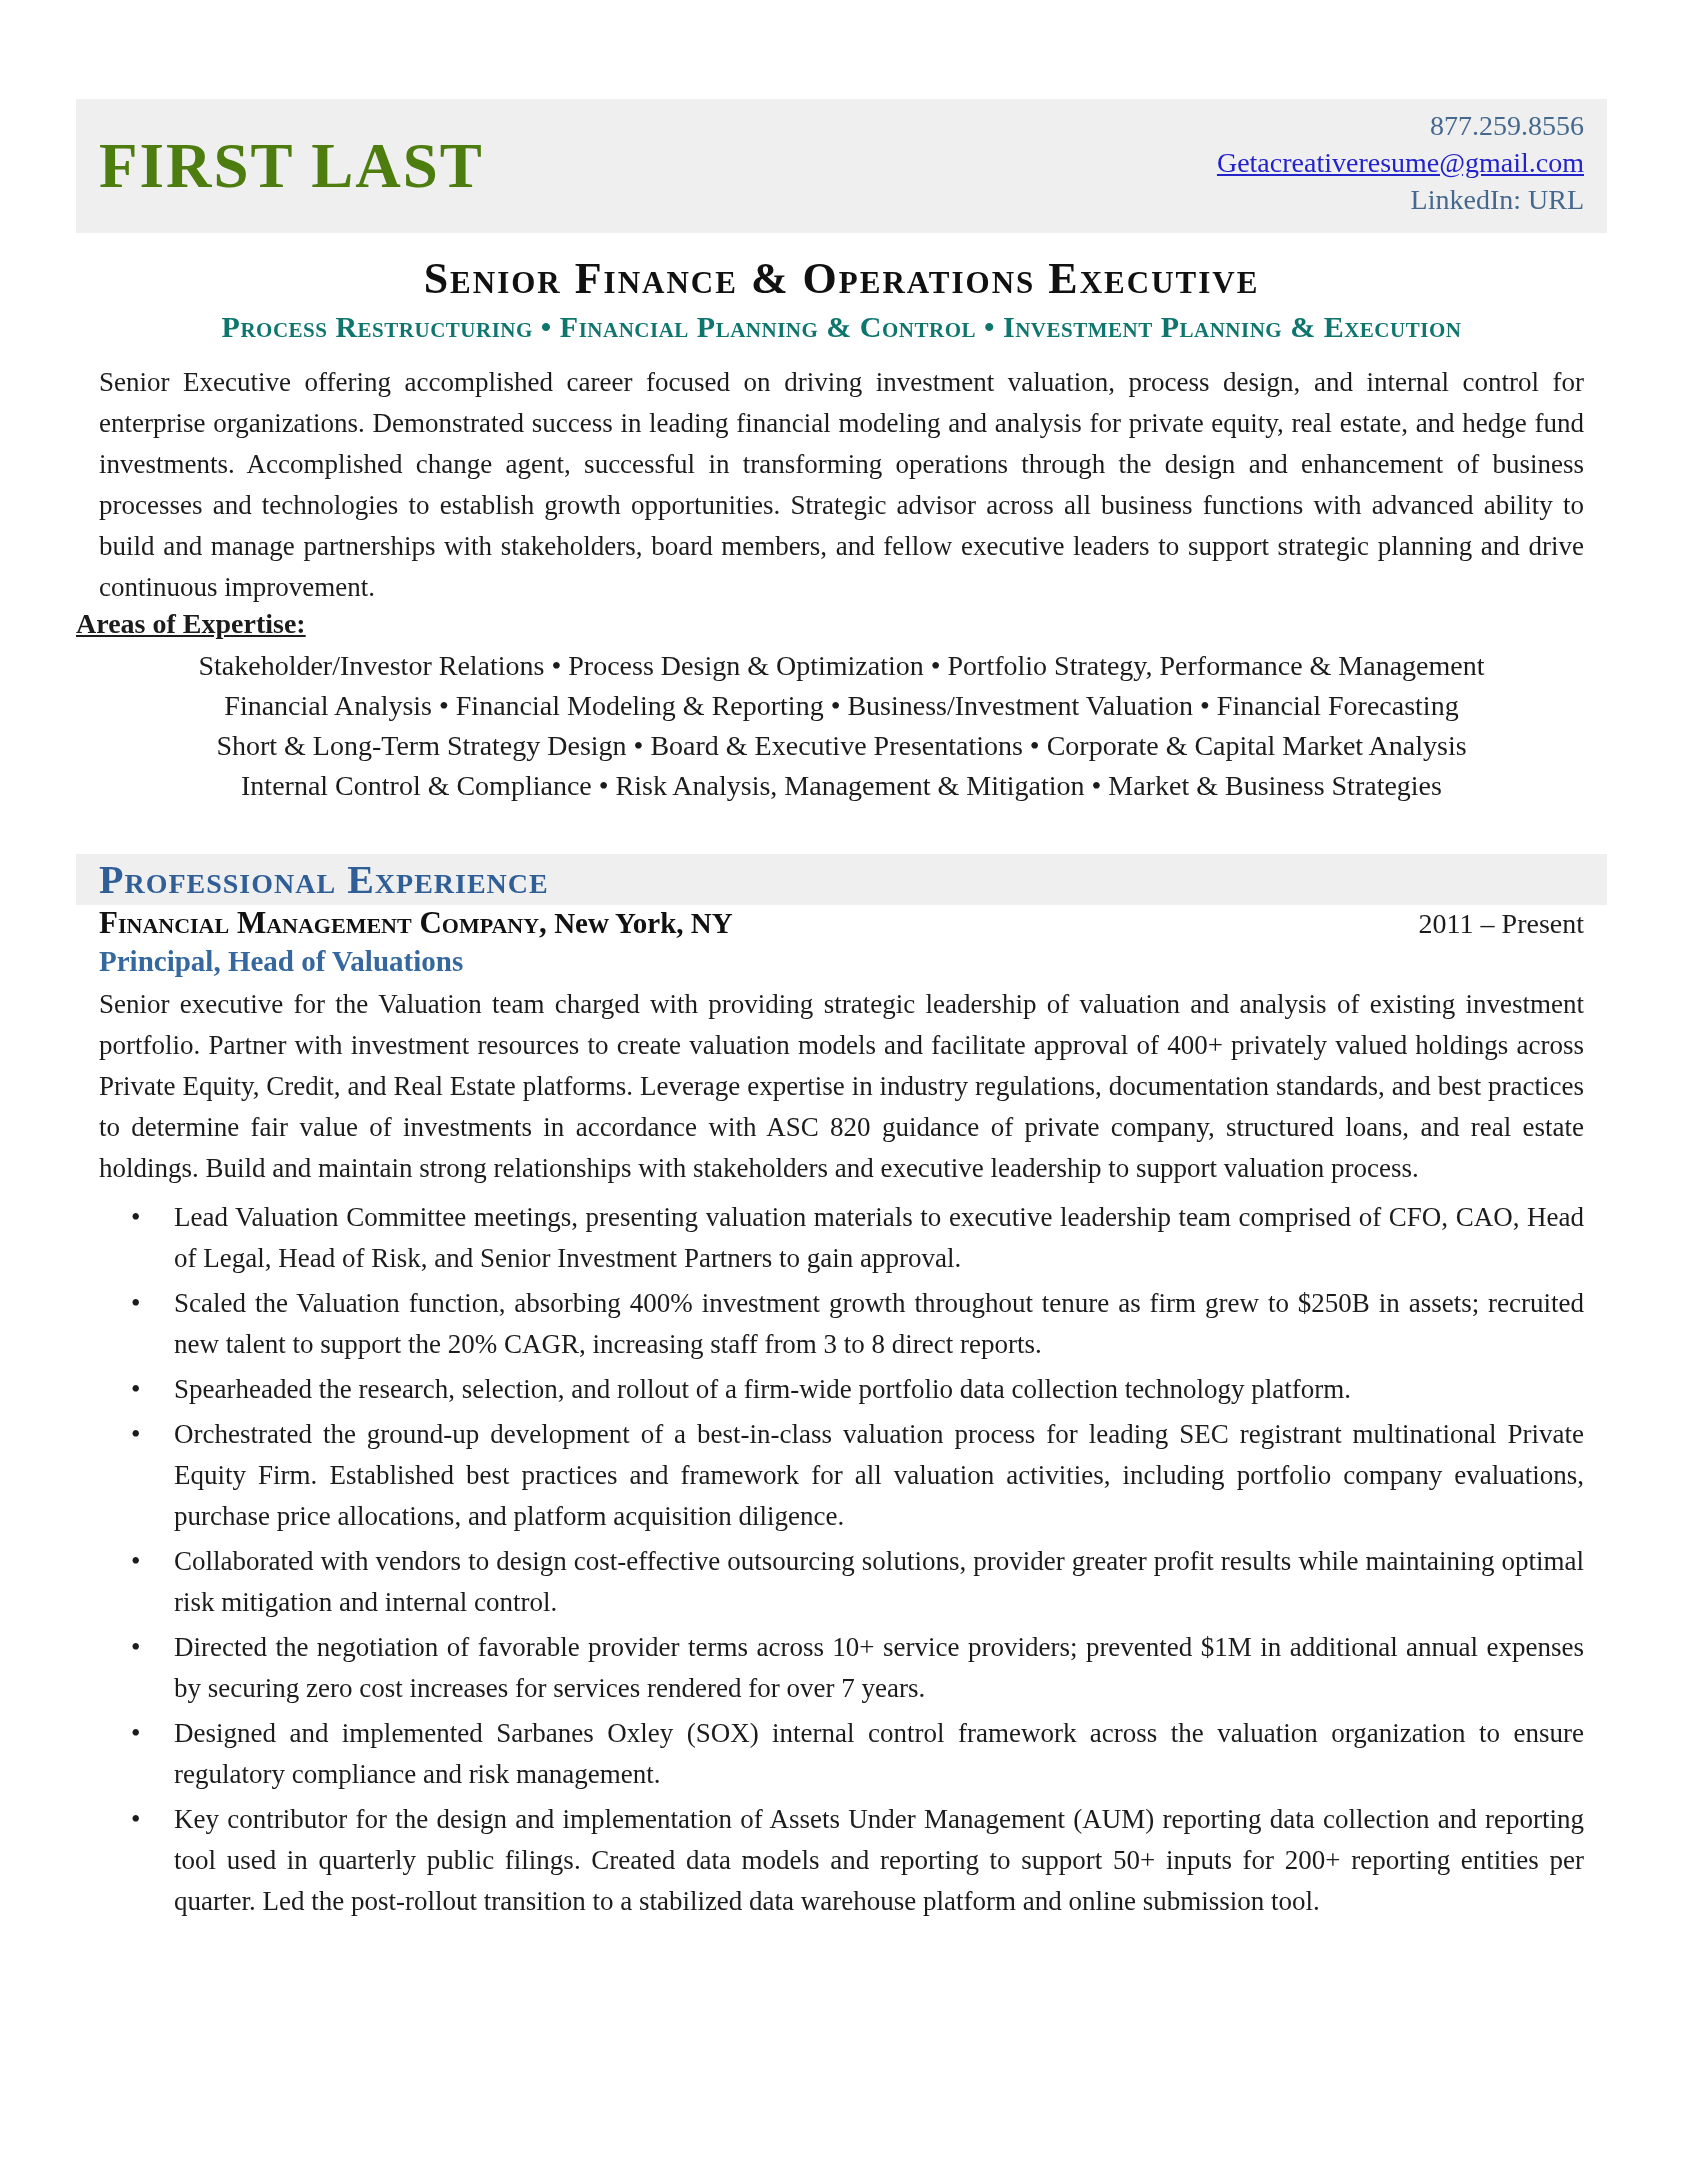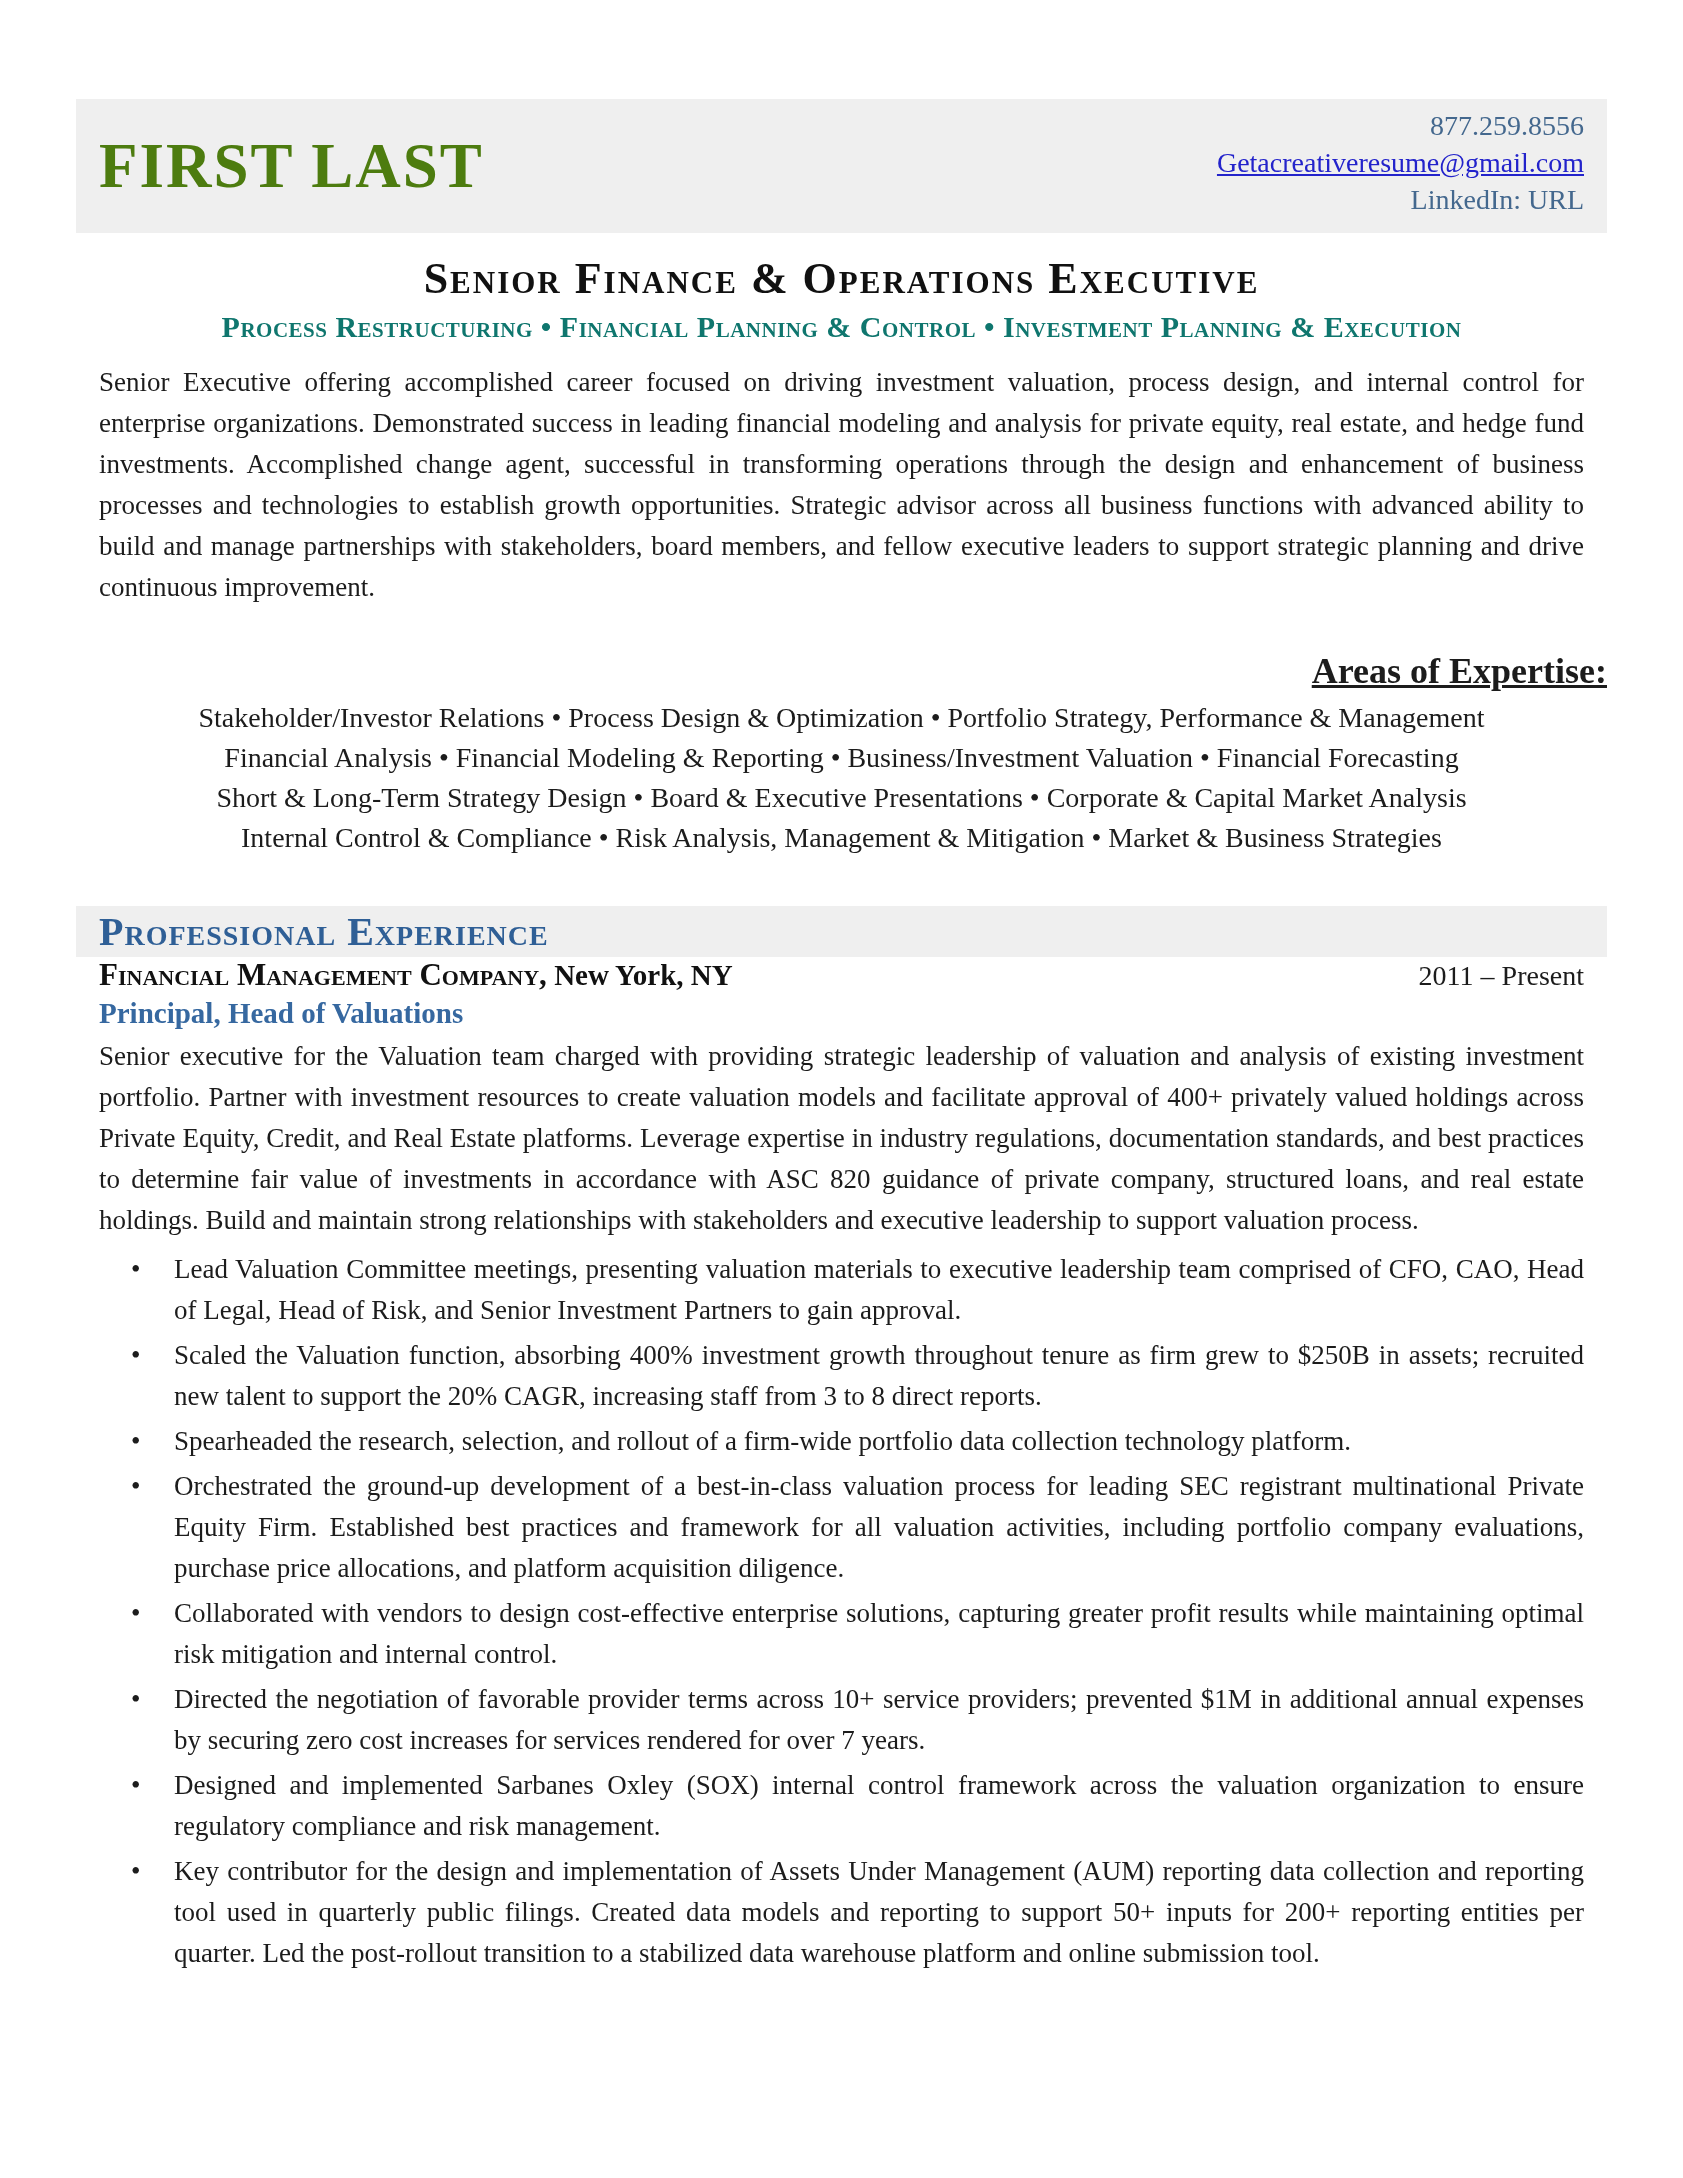--- a/index.html
+++ b/index.html
@@ -61,23 +61,22 @@
   }
 
   
   .bodytext { font-size: 27px; line-height: 41px; }
   .just { text-align: justify; }
   .inner { margin-left: 23px; margin-right: 23px; }
   .summary { margin-top: 18px; margin-bottom: 0; }
 
   
   .aoe-head {
-    margin-top: 42px;
-    text-align: right;
-    font-size: 36px;
+    text-align: left;
+    font-size: 28px;
     font-weight: bold;
     text-decoration: underline;
   }
   .aoe-line { text-align: center; font-size: 28px; line-height: 40px; }
   .aoe-lines { margin-top: 6px; }
 
   
   .section-band {
     margin-top: 48px;
     height: 51px;
@@ -172,20 +171,20 @@
 
   <div class="role inner">Principal, Head of Valuations</div>
 
   <p class="bodytext just inner job-desc">Senior executive for the Valuation team charged with providing strategic leadership of valuation and analysis of existing investment portfolio. Partner with investment resources to create valuation models and facilitate approval of 400+ privately valued holdings across Private Equity, Credit, and Real Estate platforms. Leverage expertise in industry regulations, documentation standards, and best practices to determine fair value of investments in accordance with ASC 820 guidance of private company, structured loans, and real estate holdings. Build and maintain strong relationships with stakeholders and executive leadership to support valuation process.</p>
 
   <ul class="bullets">
     <li>Lead Valuation Committee meetings, presenting valuation materials to executive leadership team comprised of CFO, CAO, Head of Legal, Head of Risk, and Senior Investment Partners to gain approval.</li>
     <li>Scaled the Valuation function, absorbing 400% investment growth throughout tenure as firm grew to $250B in assets; recruited new talent to support the 20% CAGR, increasing staff from 3 to 8 direct reports.</li>
     <li>Spearheaded the research, selection, and rollout of a firm-wide portfolio data collection technology platform.</li>
     <li>Orchestrated the ground-up development of a best-in-class valuation process for leading SEC registrant multinational Private Equity Firm. Established best practices and framework for all valuation activities, including portfolio company evaluations, purchase price allocations, and platform acquisition diligence.</li>
-    <li>Collaborated with vendors to design cost-effective enterprise solutions, capturing greater profit results while maintaining optimal risk mitigation and internal control.</li>
+    <li>Collaborated with vendors to design cost-effective outsourcing solutions, provider greater profit results while maintaining optimal risk mitigation and internal control.</li>
     <li>Directed the negotiation of favorable provider terms across 10+ service providers; prevented $1M in additional annual expenses by securing zero cost increases for services rendered for over 7 years.</li>
     <li>Designed and implemented Sarbanes Oxley (SOX) internal control framework across the valuation organization to ensure regulatory compliance and risk management.</li>
     <li>Key contributor for the design and implementation of Assets Under Management (AUM) reporting data collection and reporting tool used in quarterly public filings. Created data models and reporting to support 50+ inputs for 200+ reporting entities per quarter. Led the post-rollout transition to a stabilized data warehouse platform and online submission tool.</li>
   </ul>
 
 </div>
 
 
 </body></html>

